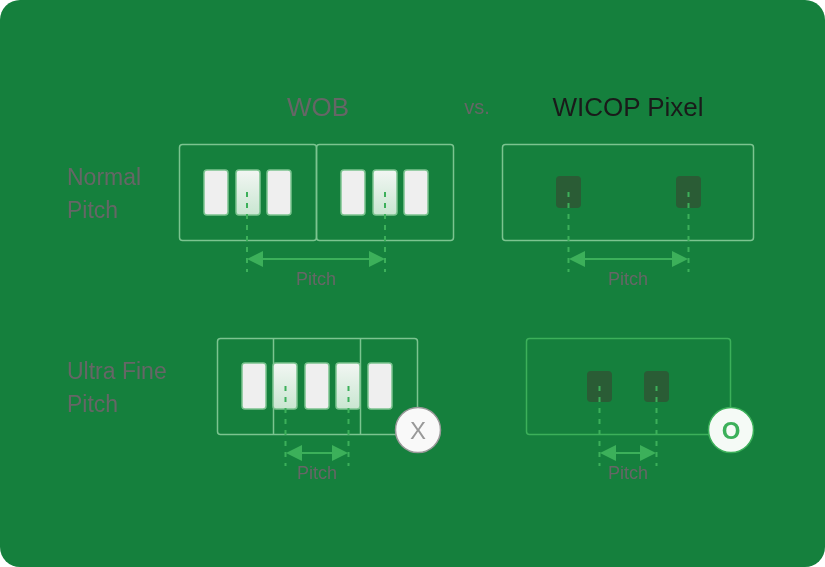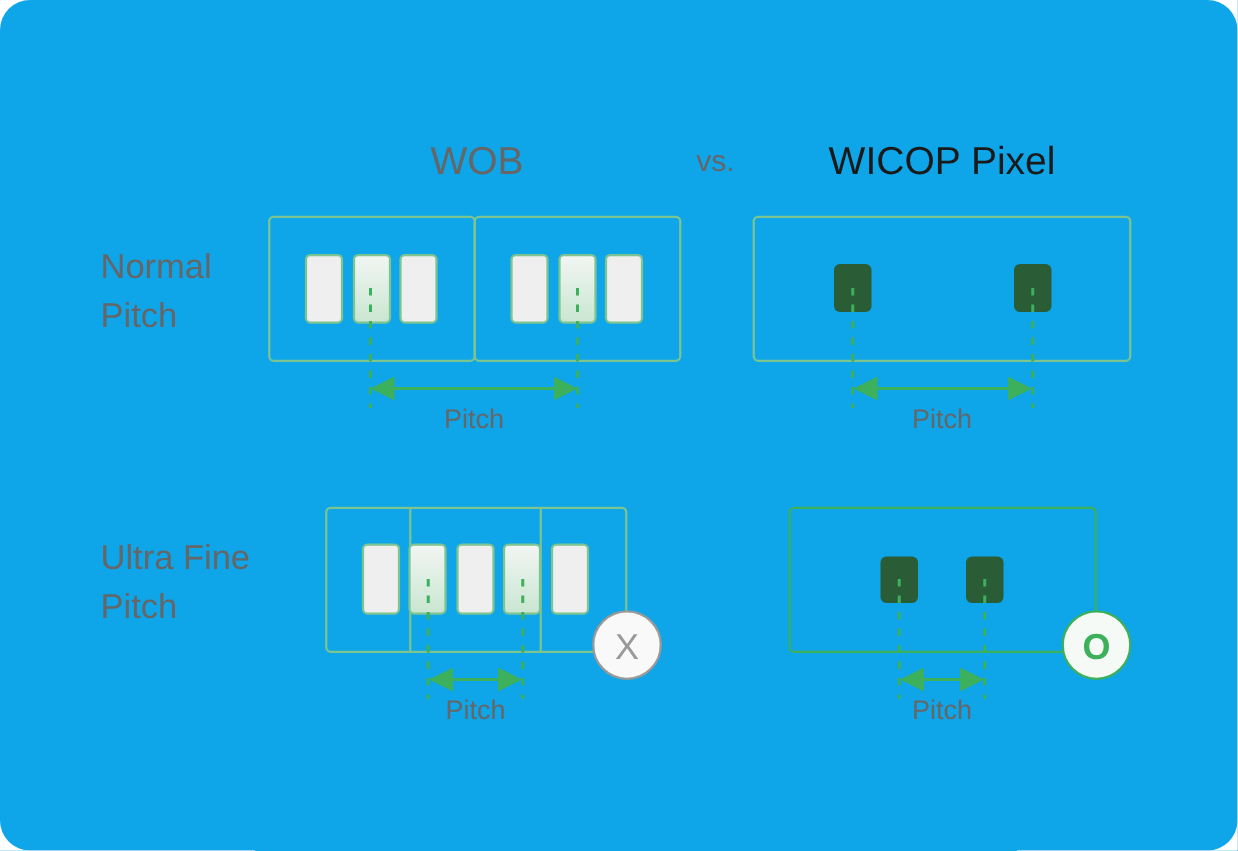--- a/index.html
+++ b/index.html
@@ -1,17 +1,17 @@
 <!DOCTYPE html>
 <html><head>
 <meta charset="utf-8">
 <style>
   html, body { margin:0; padding:0; background:#ffffff; }
   body { width:825px; height:567px; position:relative; overflow:hidden; font-family:"Liberation Sans", sans-serif; }
-  .card { position:absolute; left:0; top:0; width:825px; height:567px; background:#0ea5e9; border-radius:20px; }
+  .card { position:absolute; left:0; top:0; width:825px; height:567px; background:#15803d; border-radius:20px; }
   svg { position:absolute; left:0; top:0; }
   .txt { font-family:"Liberation Sans", sans-serif; }
 </style>
 </head>
 <body>
 
 <div class="card">
 <svg width="825" height="567" viewBox="0 0 825 567">
   <defs>
     <linearGradient id="glowChip" x1="0" y1="0" x2="0" y2="1">

